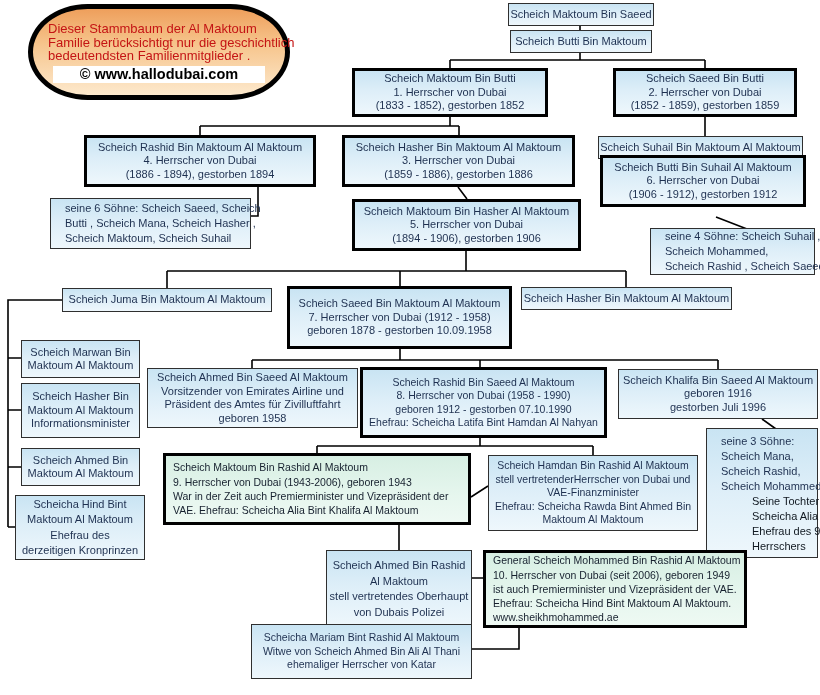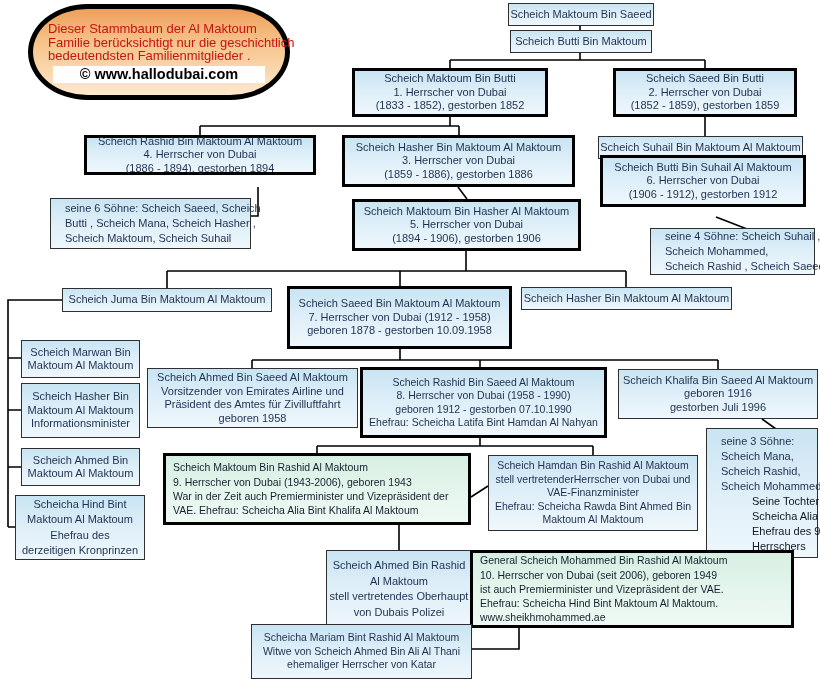--- a/index.html
+++ b/index.html
@@ -76,21 +76,21 @@
       <div>1. Herrscher von Dubai</div>
       <div>(1833 - 1852), gestorben 1852</div>
     </div>
 
   <div class="node thick" style="left:613px;top:68px;width:184px;height:49px">
       <div>Scheich Saeed Bin Butti</div>
       <div>2. Herrscher von Dubai</div>
       <div>(1852 - 1859), gestorben 1859</div>
     </div>
 
-  <div class="node thick" style="left:84px;top:135px;width:232px;height:40px">
+  <div class="node thick" style="left:84px;top:135px;width:232px;height:52px">
       <div>Scheich Rashid Bin Maktoum Al Maktoum</div>
       <div>4. Herrscher von Dubai</div>
       <div>(1886 - 1894), gestorben 1894</div>
     </div>
 
   <div class="node thick" style="left:342px;top:135px;width:233px;height:52px">
       <div>Scheich Hasher  Bin Maktoum Al Maktoum</div>
       <div>3. Herrscher von Dubai</div>
       <div>(1859 - 1886), gestorben 1886</div>
     </div>
@@ -210,21 +210,21 @@
       <div>Maktoum Al  Maktoum</div>
     </div>
 
   <div class="node roomy" style="left:326px;top:550px;width:146px;height:78px">
       <div>Scheich Ahmed Bin Rashid</div>
       <div>Al  Maktoum</div>
       <div>stell vertretendes  Oberhaupt</div>
       <div>von  Dubais  Polizei</div>
     </div>
 
-  <div class="node thick green" style="left:470px;top:550px;width:324px;height:78px">
+  <div class="node thick green" style="left:483px;top:550px;width:264px;height:78px">
       <div>General Scheich Mohammed Bin Rashid Al Maktoum</div>
       <div>10. Herrscher von Dubai (seit 2006), geboren 1949</div>
       <div>ist auch Premierminister und Vizepräsident der VAE.</div>
       <div>Ehefrau: Scheicha Hind Bint Maktoum Al Maktoum.</div>
       <div>www.sheikhmohammed.ae</div>
     </div>
 
   <div class="node small" style="left:251px;top:624px;width:221px;height:55px">
       <div>Scheicha  Mariam  Bint Rashid Al Maktoum</div>
       <div>Witwe  von Scheich  Ahmed  Bin  Ali  Al Thani</div>

